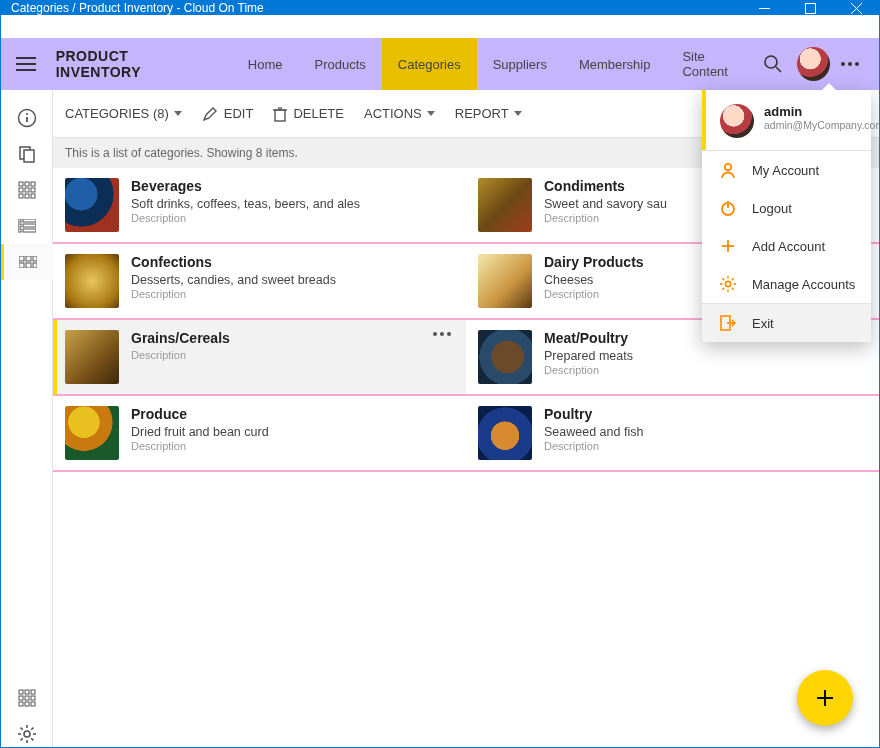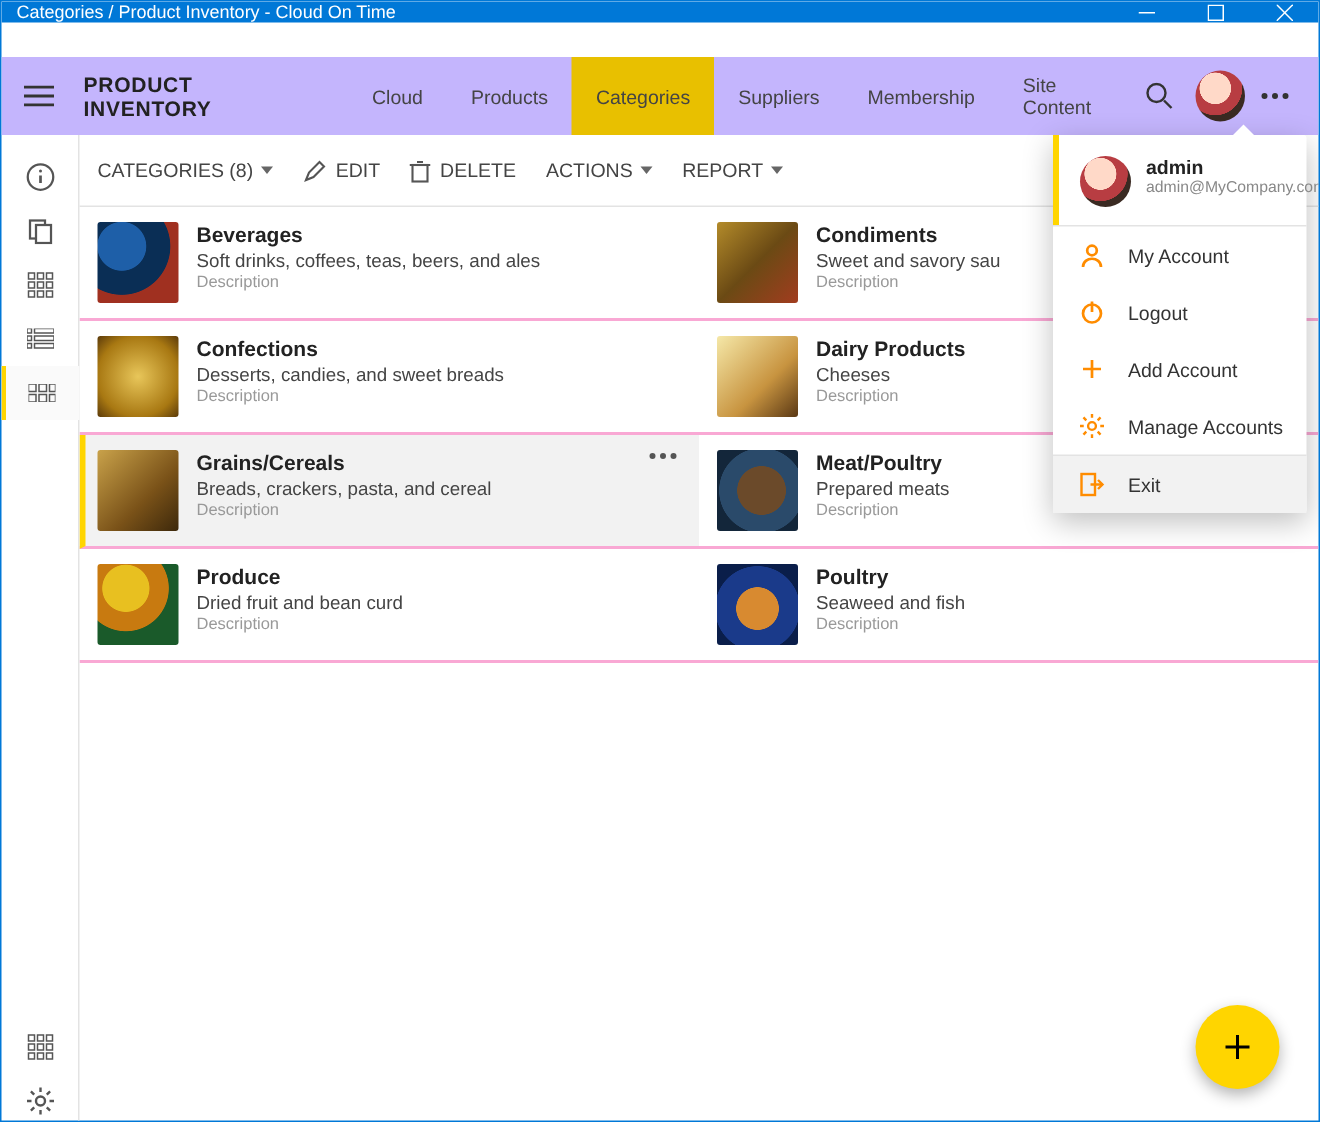--- a/index.html
+++ b/index.html
@@ -109,21 +109,21 @@
 <div class="header">
   <div class="hamburger">
     <svg width="20" height="14">
         <line x1="0" y1="1" x2="20" y2="1" stroke-width="2"></line>
         <line x1="0" y1="7" x2="20" y2="7" stroke-width="2"></line>
         <line x1="0" y1="13" x2="20" y2="13" stroke-width="2"></line>
       </svg>
   </div>
   <span class="brand">PRODUCT INVENTORY</span>
   <div class="nav" id="top-nav">
-      <div class="nav-item">Cloud</div>
+      <div class="nav-item">Home</div>
       <div class="nav-item">Products</div>
       <div class="nav-item active">Categories</div>
       <div class="nav-item">Suppliers</div>
       <div class="nav-item">Membership</div>
       <div class="nav-item">Site Content</div>
     </div>
   <div class="header-spacer"></div>
   <div class="search-btn">
     <svg width="18" height="18">
         <circle cx="7" cy="7" r="6" fill="none" stroke="#333" stroke-width="1.6"></circle>
@@ -244,20 +244,21 @@
       <div class="tool">
         <span>ACTIONS</span>
         <span class="caret"></span>
       </div>
       <div class="tool">
         <span>REPORT</span>
         <span class="caret"></span>
       </div>
     </div>
 
+    <div class="info-strip">This is a list of categories. Showing 8 items.</div>
 
     <div class="grid" id="grid">
         <div class="card">
           <div class="thumb t-bev"></div>
           <div class="card-body">
             <div class="card-title">Beverages</div>
             <div class="card-sub">Soft drinks, coffees, teas, beers, and ales</div>
             <div class="card-desc">Description</div>
           </div>
         </div>
@@ -282,21 +283,20 @@
           <div class="card-body">
             <div class="card-title">Dairy Products</div>
             <div class="card-sub">Cheeses</div>
             <div class="card-desc">Description</div>
           </div>
         </div>
         <div class="card sel">
           <div class="thumb t-grai"></div>
           <div class="card-body">
             <div class="card-title">Grains/Cereals</div>
-            <div class="card-sub">Breads, crackers, pasta, and cereal</div>
             <div class="card-desc">Description</div>
           </div>
           <div class="card-more">
             <span class="dot"></span>
             <span class="dot"></span>
             <span class="dot"></span>
           </div>
         </div>
         <div class="card">
           <div class="thumb t-meat"></div>

